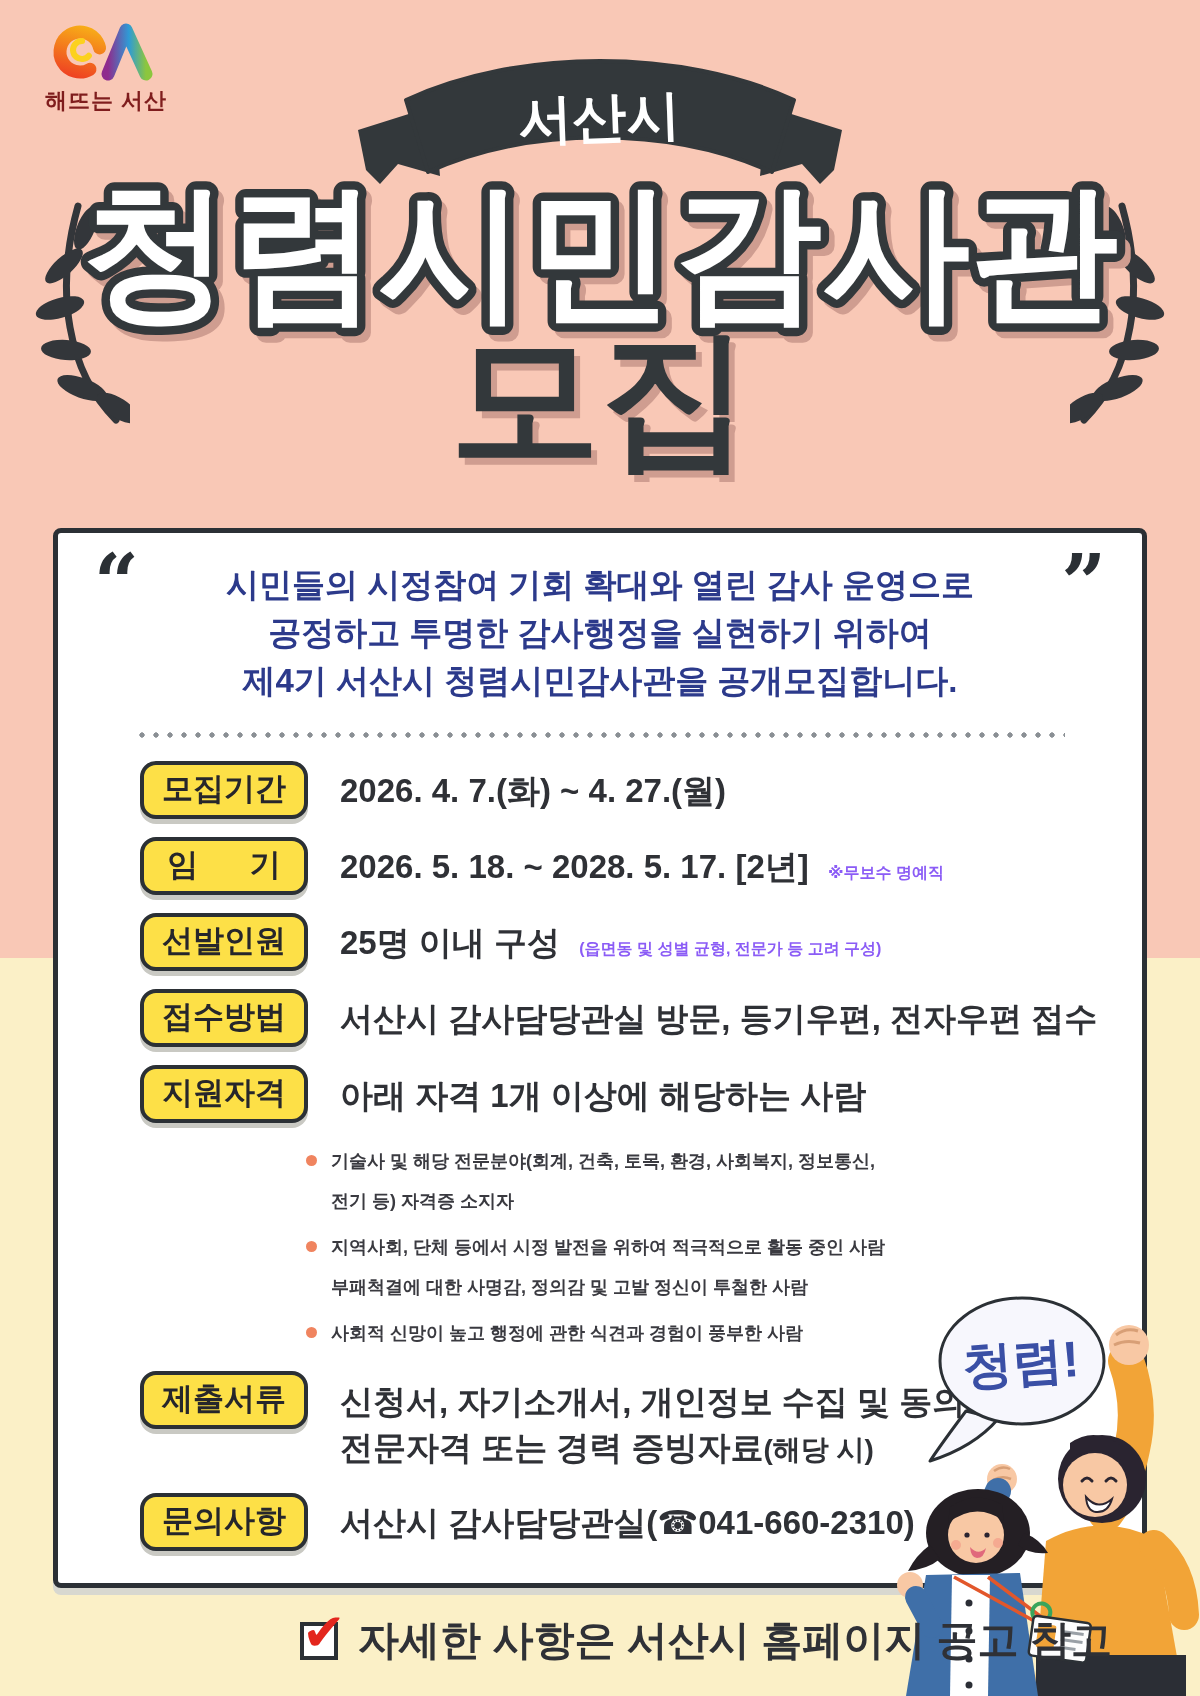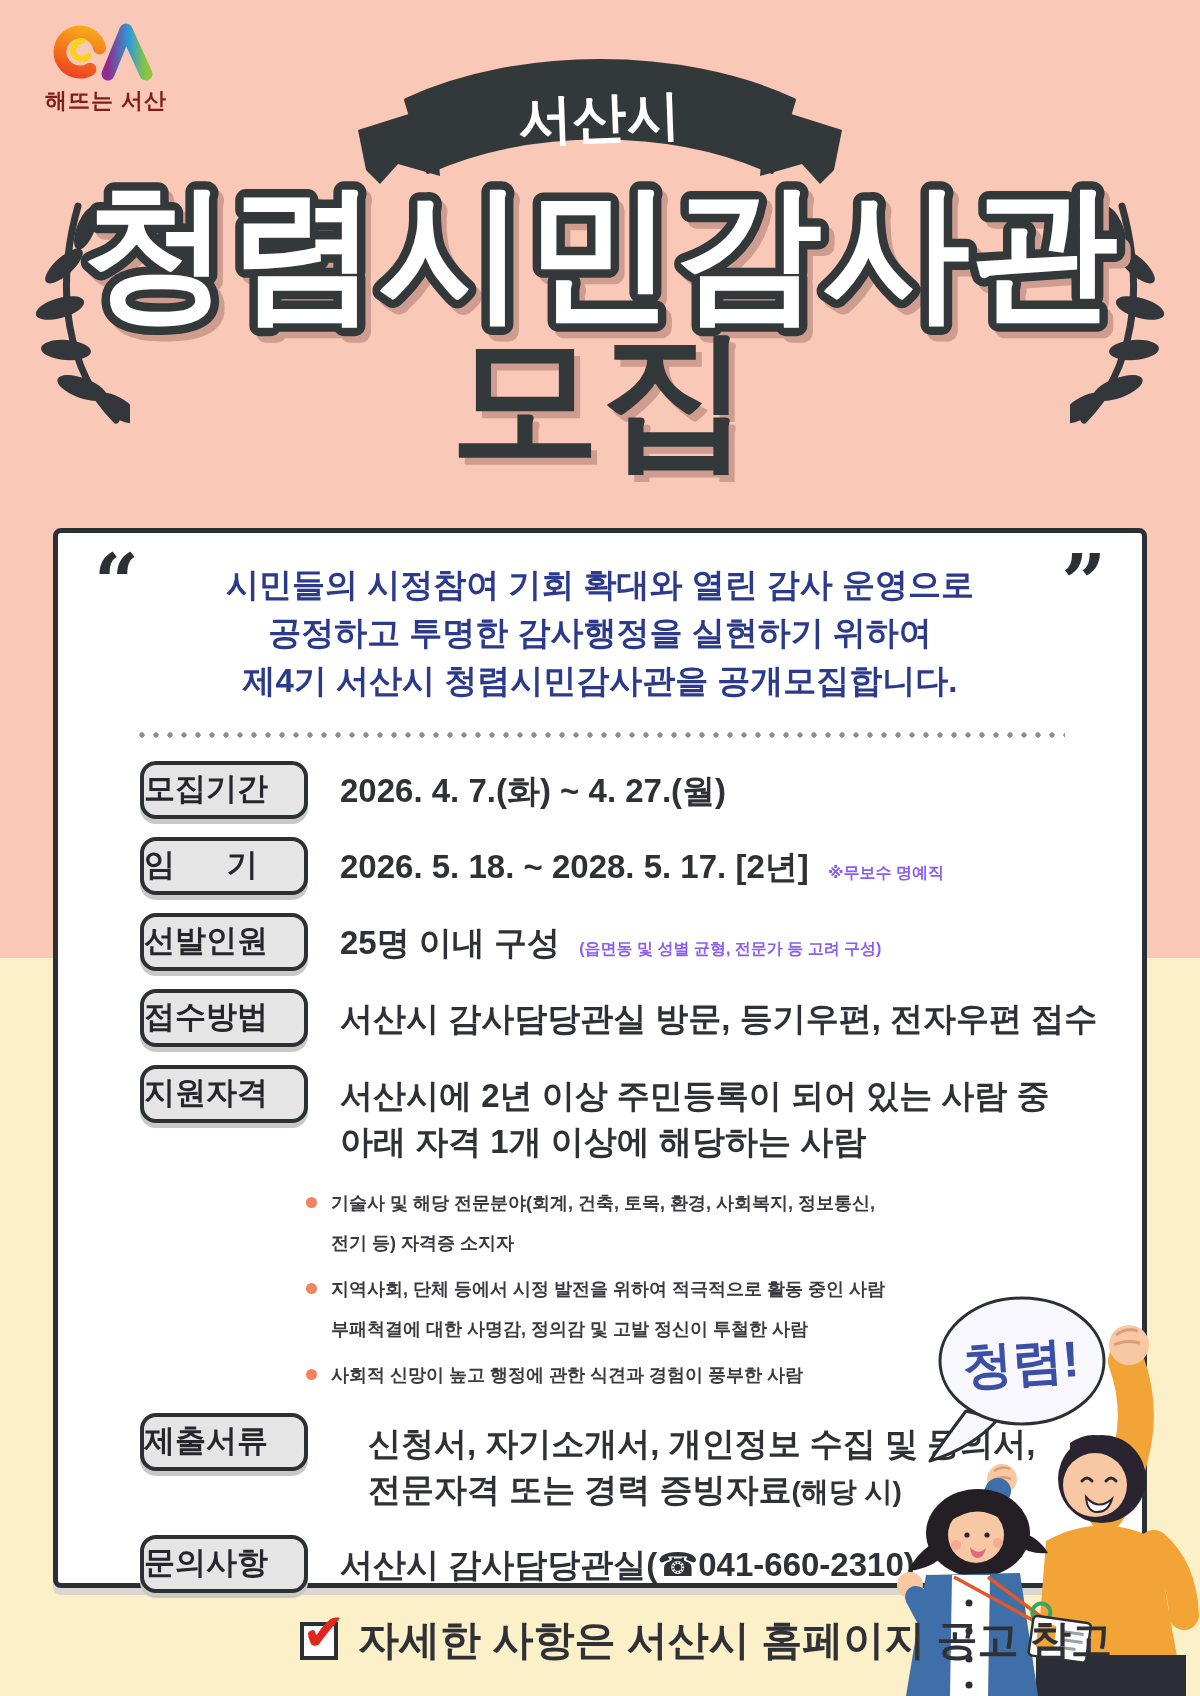--- a/index.html
+++ b/index.html
@@ -40,26 +40,26 @@
          font-weight:bold;color:#2b3035;line-height:60px;}
   .quote.open{left:-4px;top:0px;}
   .quote.close{right:-4px;top:0px;}
 
   .divider{margin:26px auto 22px auto;width:930px;height:8px;
     background-image:radial-gradient(circle,#8a8f94 2.4px,transparent 2.9px);
     background-size:14px 8px;background-repeat:repeat-x;}
 
   
   .row{display:flex;align-items:flex-start;margin:0 0 18px 42px;}
-  .row.mt18{margin-top:18px;gap:28px;}
+  .row.mt18{margin-top:18px;}
   .row.mt20{margin-top:20px;}
   .pill{
     flex:0 0 168px;box-sizing:border-box;height:58px;line-height:48px;
-    background:#e5e5e5;border:4px solid #2b3035;border-radius:16px;
-    text-align:left;font-size:31px;font-weight:bold;color:#26262b;
+    background:#fde047;border:4px solid #2b3035;border-radius:16px;
+    text-align:center;font-size:31px;font-weight:bold;color:#26262b;
     box-shadow:0 5px 0 #c9c9c3;white-space:pre;
   }
   .rv{padding-left:32px;padding-top:8px;font-size:33px;font-weight:bold;color:#2f3136;}
   .rv .vline{line-height:46px;}
   .note{font-size:16px;font-weight:bold;color:#8b5cf6;margin-left:10px;}
   .inline-note{font-size:28px;}
 
   
   .bullets{margin:6px 0 10px 206px;}
   .bullet{position:relative;padding-left:27px;font-size:18px;font-weight:bold;
@@ -173,21 +173,20 @@
     </div>
 
     <div class="row">
       <div class="pill">접수방법</div>
       <div class="rv"><span>서산시 감사담당관실 방문, 등기우편, 전자우편 접수</span></div>
     </div>
 
     <div class="row">
       <div class="pill">지원자격</div>
       <div class="rv">
-        <div class="vline">서산시에 2년 이상 주민등록이 되어 있는 사람 중</div>
         <div class="vline">아래 자격 1개 이상에 해당하는 사람</div>
       </div>
     </div>
 
     <div class="bullets">
       <div class="bullet">
         <div>기술사 및 해당 전문분야(회계, 건축, 토목, 환경, 사회복지, 정보통신,</div>
         <div>전기 등) 자격증 소지자</div>
       </div>
       <div class="bullet">

